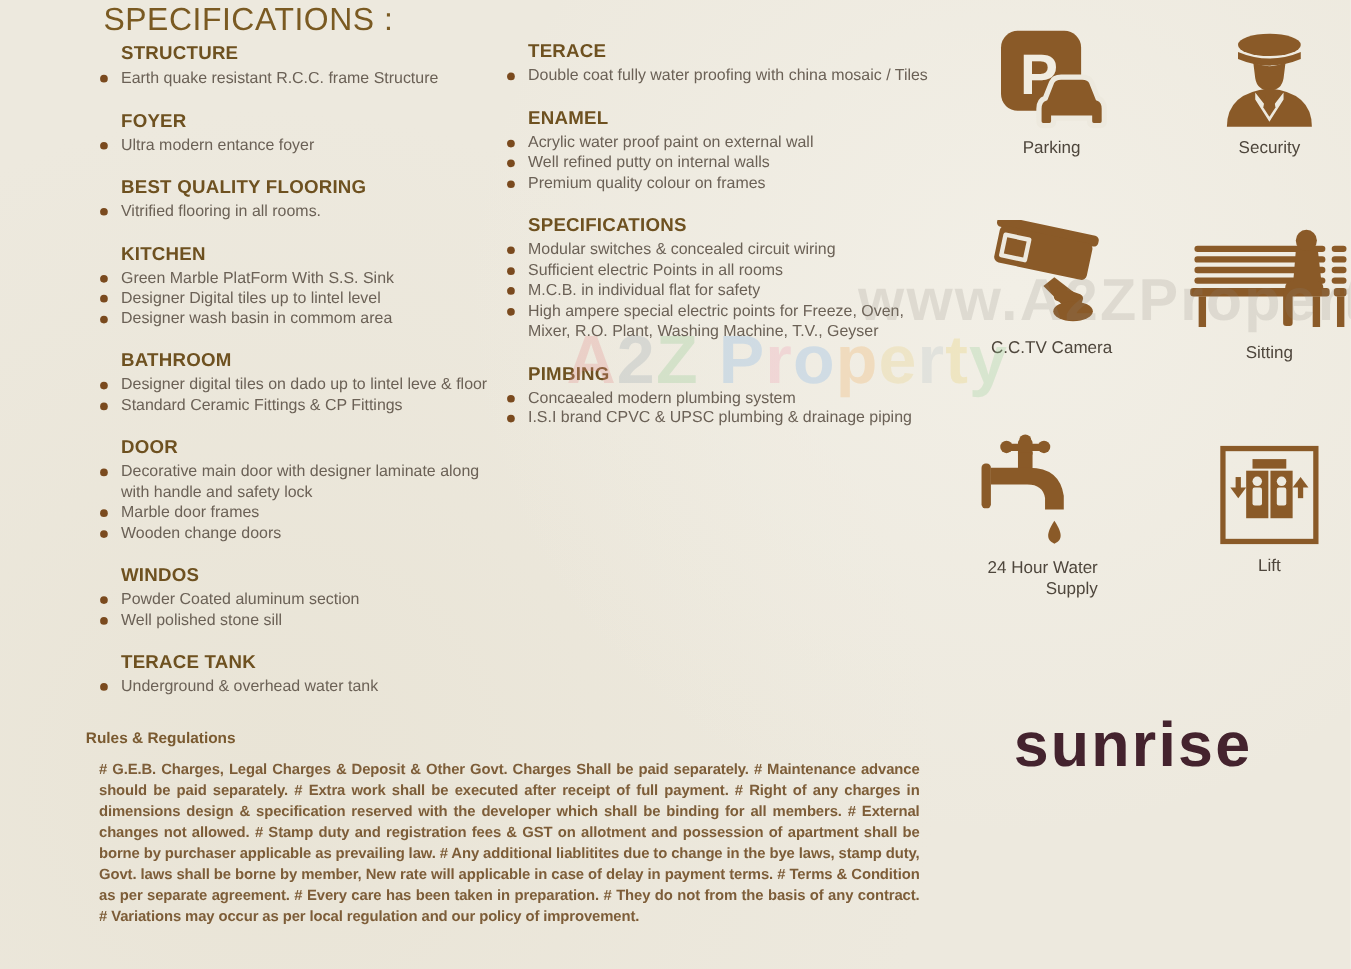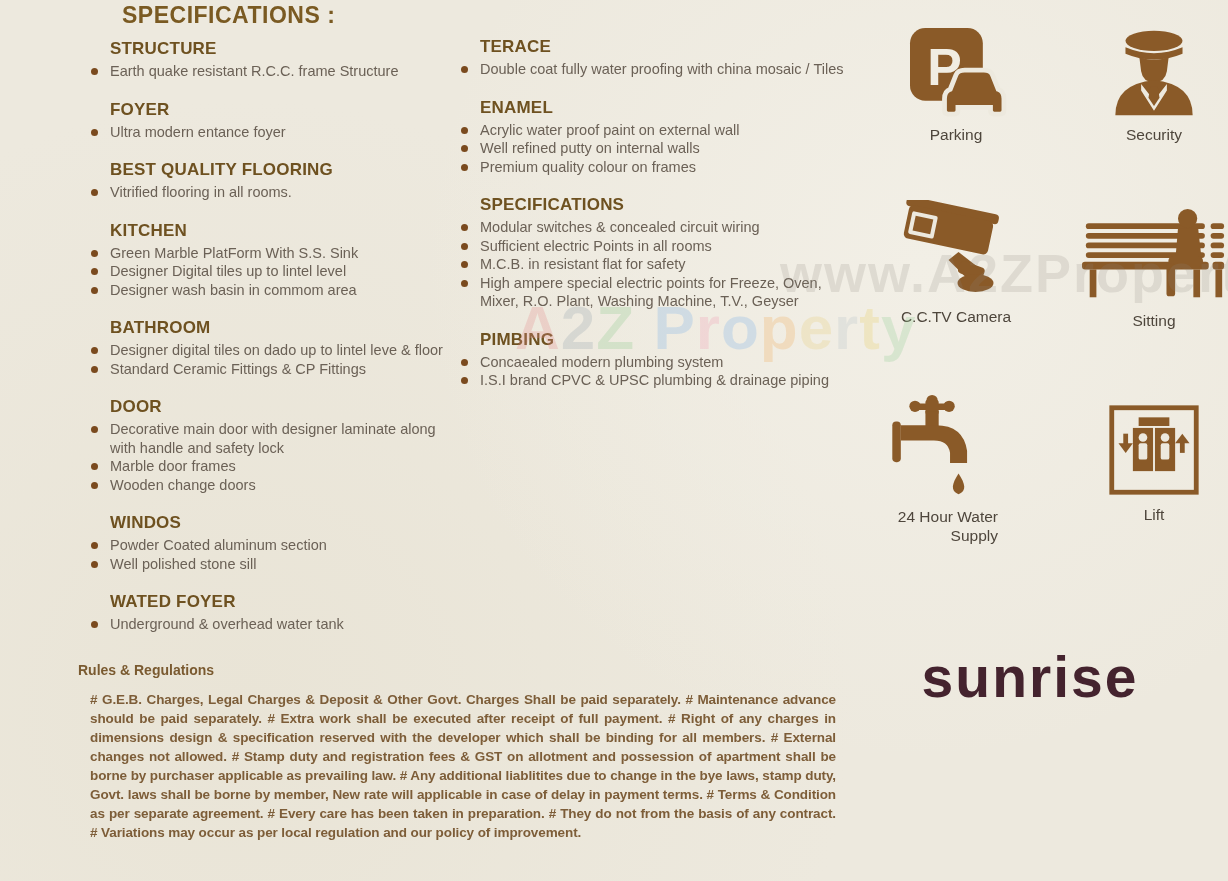--- a/index.html
+++ b/index.html
@@ -4,22 +4,22 @@
 <style>
   html,body{margin:0;padding:0;}
   body{font-family:"Liberation Sans", sans-serif;}
   .canvas{
     position:relative;width:1228px;height:881px;overflow:hidden;
     background:#ede9de;
     background-image:radial-gradient(circle at 75% 30%, #f2efe6 0%, rgba(242,239,230,0) 45%),
                      radial-gradient(circle at 20% 80%, #e9e4d6 0%, rgba(233,228,214,0) 50%);
   }
   .page-title{
-    position:absolute;left:122px;top:2px;
-    font-size:23px;font-weight:bold;color:#7a5a22;letter-spacing:.5px;
+    position:absolute;left:94px;top:2px;
+    font-size:29px;font-weight:normal;color:#7a5a22;letter-spacing:.5px;
   }
   .col{position:absolute;top:38px;}
   .col-left{left:88px;width:362px;}
   .col-mid{left:458px;width:400px;top:36px;}
   .section{margin-bottom:18px;}
   .section h3{
     margin:0 0 2px 22px;font-size:17px;line-height:22px;
     font-weight:bold;color:#6e5120;letter-spacing:.2px;
   }
   .section ul{margin:0;padding:0;list-style:none;}
@@ -137,21 +137,21 @@
       <div class="section">
         <h3>WINDOS</h3>
         <ul>
 
         <li>Powder Coated aluminum section</li>
           <li>Well polished stone sill</li>
         </ul>
       </div>
 
       <div class="section">
-        <h3>WATED FOYER</h3>
+        <h3>TERACE TANK</h3>
         <ul>
 
         <li>Underground &amp; overhead water tank</li>
         </ul>
       </div>
     </div>
 
   <div class="col col-mid">
 
       <div class="section">
@@ -171,21 +171,21 @@
           <li>Premium quality colour on frames</li>
         </ul>
       </div>
 
       <div class="section">
         <h3>SPECIFICATIONS</h3>
         <ul>
 
         <li>Modular switches &amp; concealed circuit wiring</li>
           <li>Sufficient electric Points in all rooms</li>
-          <li>M.C.B. in resistant flat for safety</li>
+          <li>M.C.B. in individual flat for safety</li>
           <li>High ampere special electric points for Freeze, Oven, Mixer, R.O. Plant, Washing Machine, T.V., Geyser</li>
         </ul>
       </div>
 
       <div class="section">
         <h3>PIMBING</h3>
         <ul>
 
         <li>Concaealed modern plumbing system</li>
           <li>I.S.I brand CPVC &amp; UPSC plumbing &amp; drainage piping</li>

